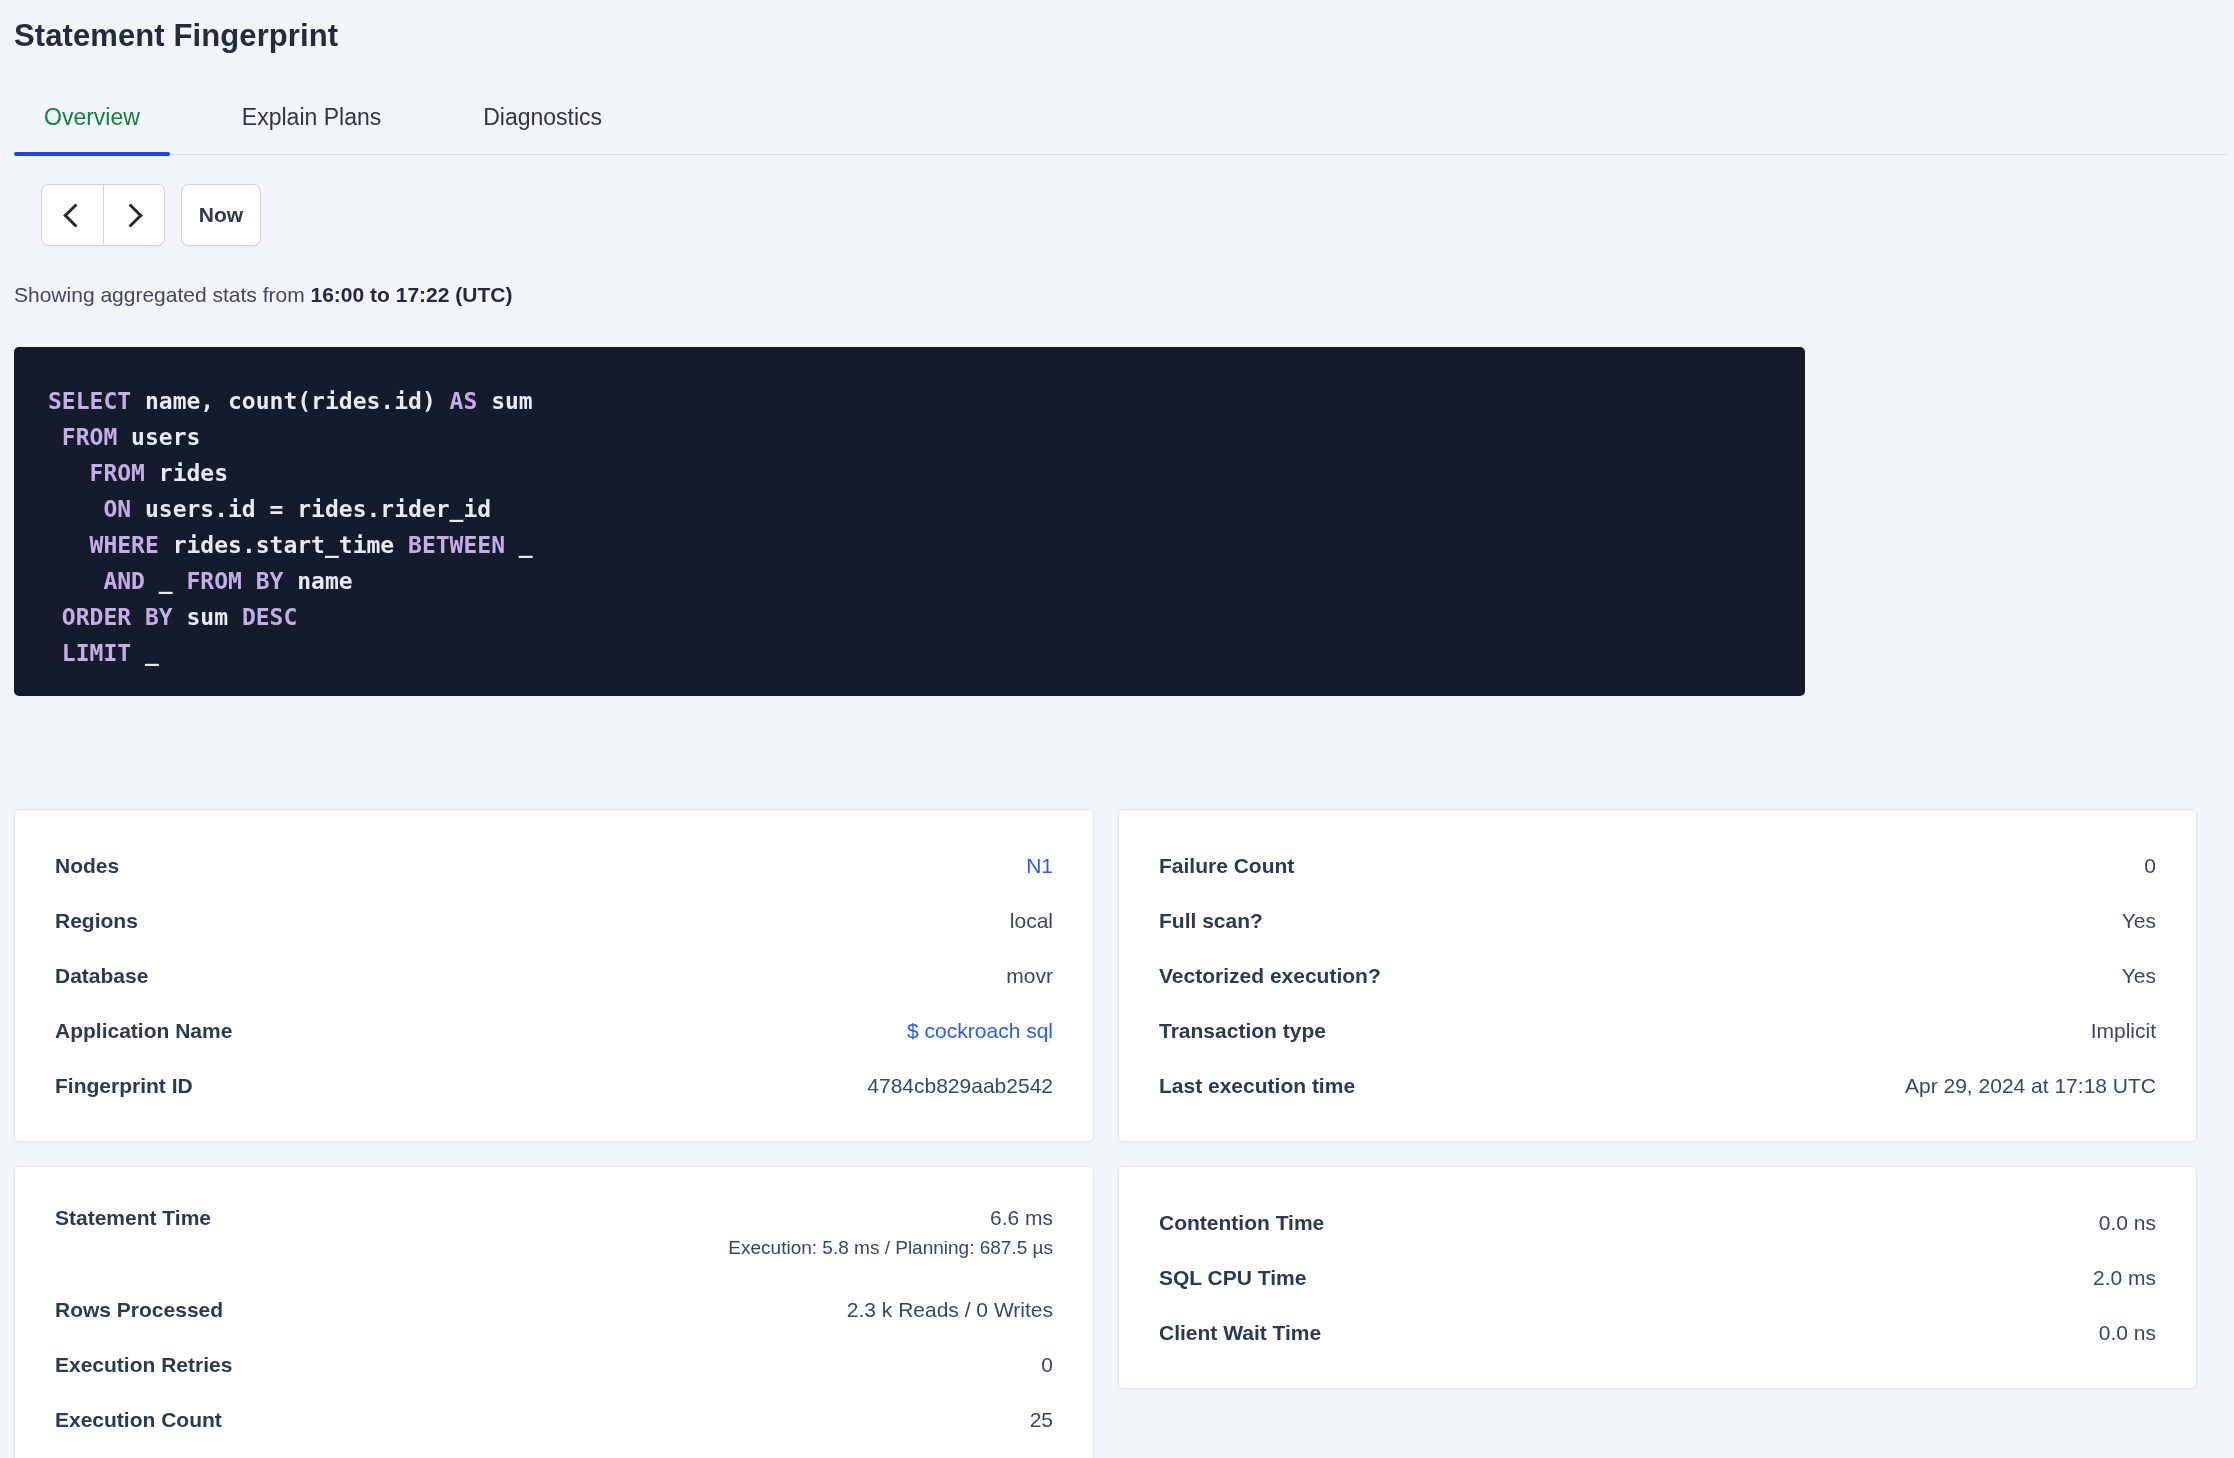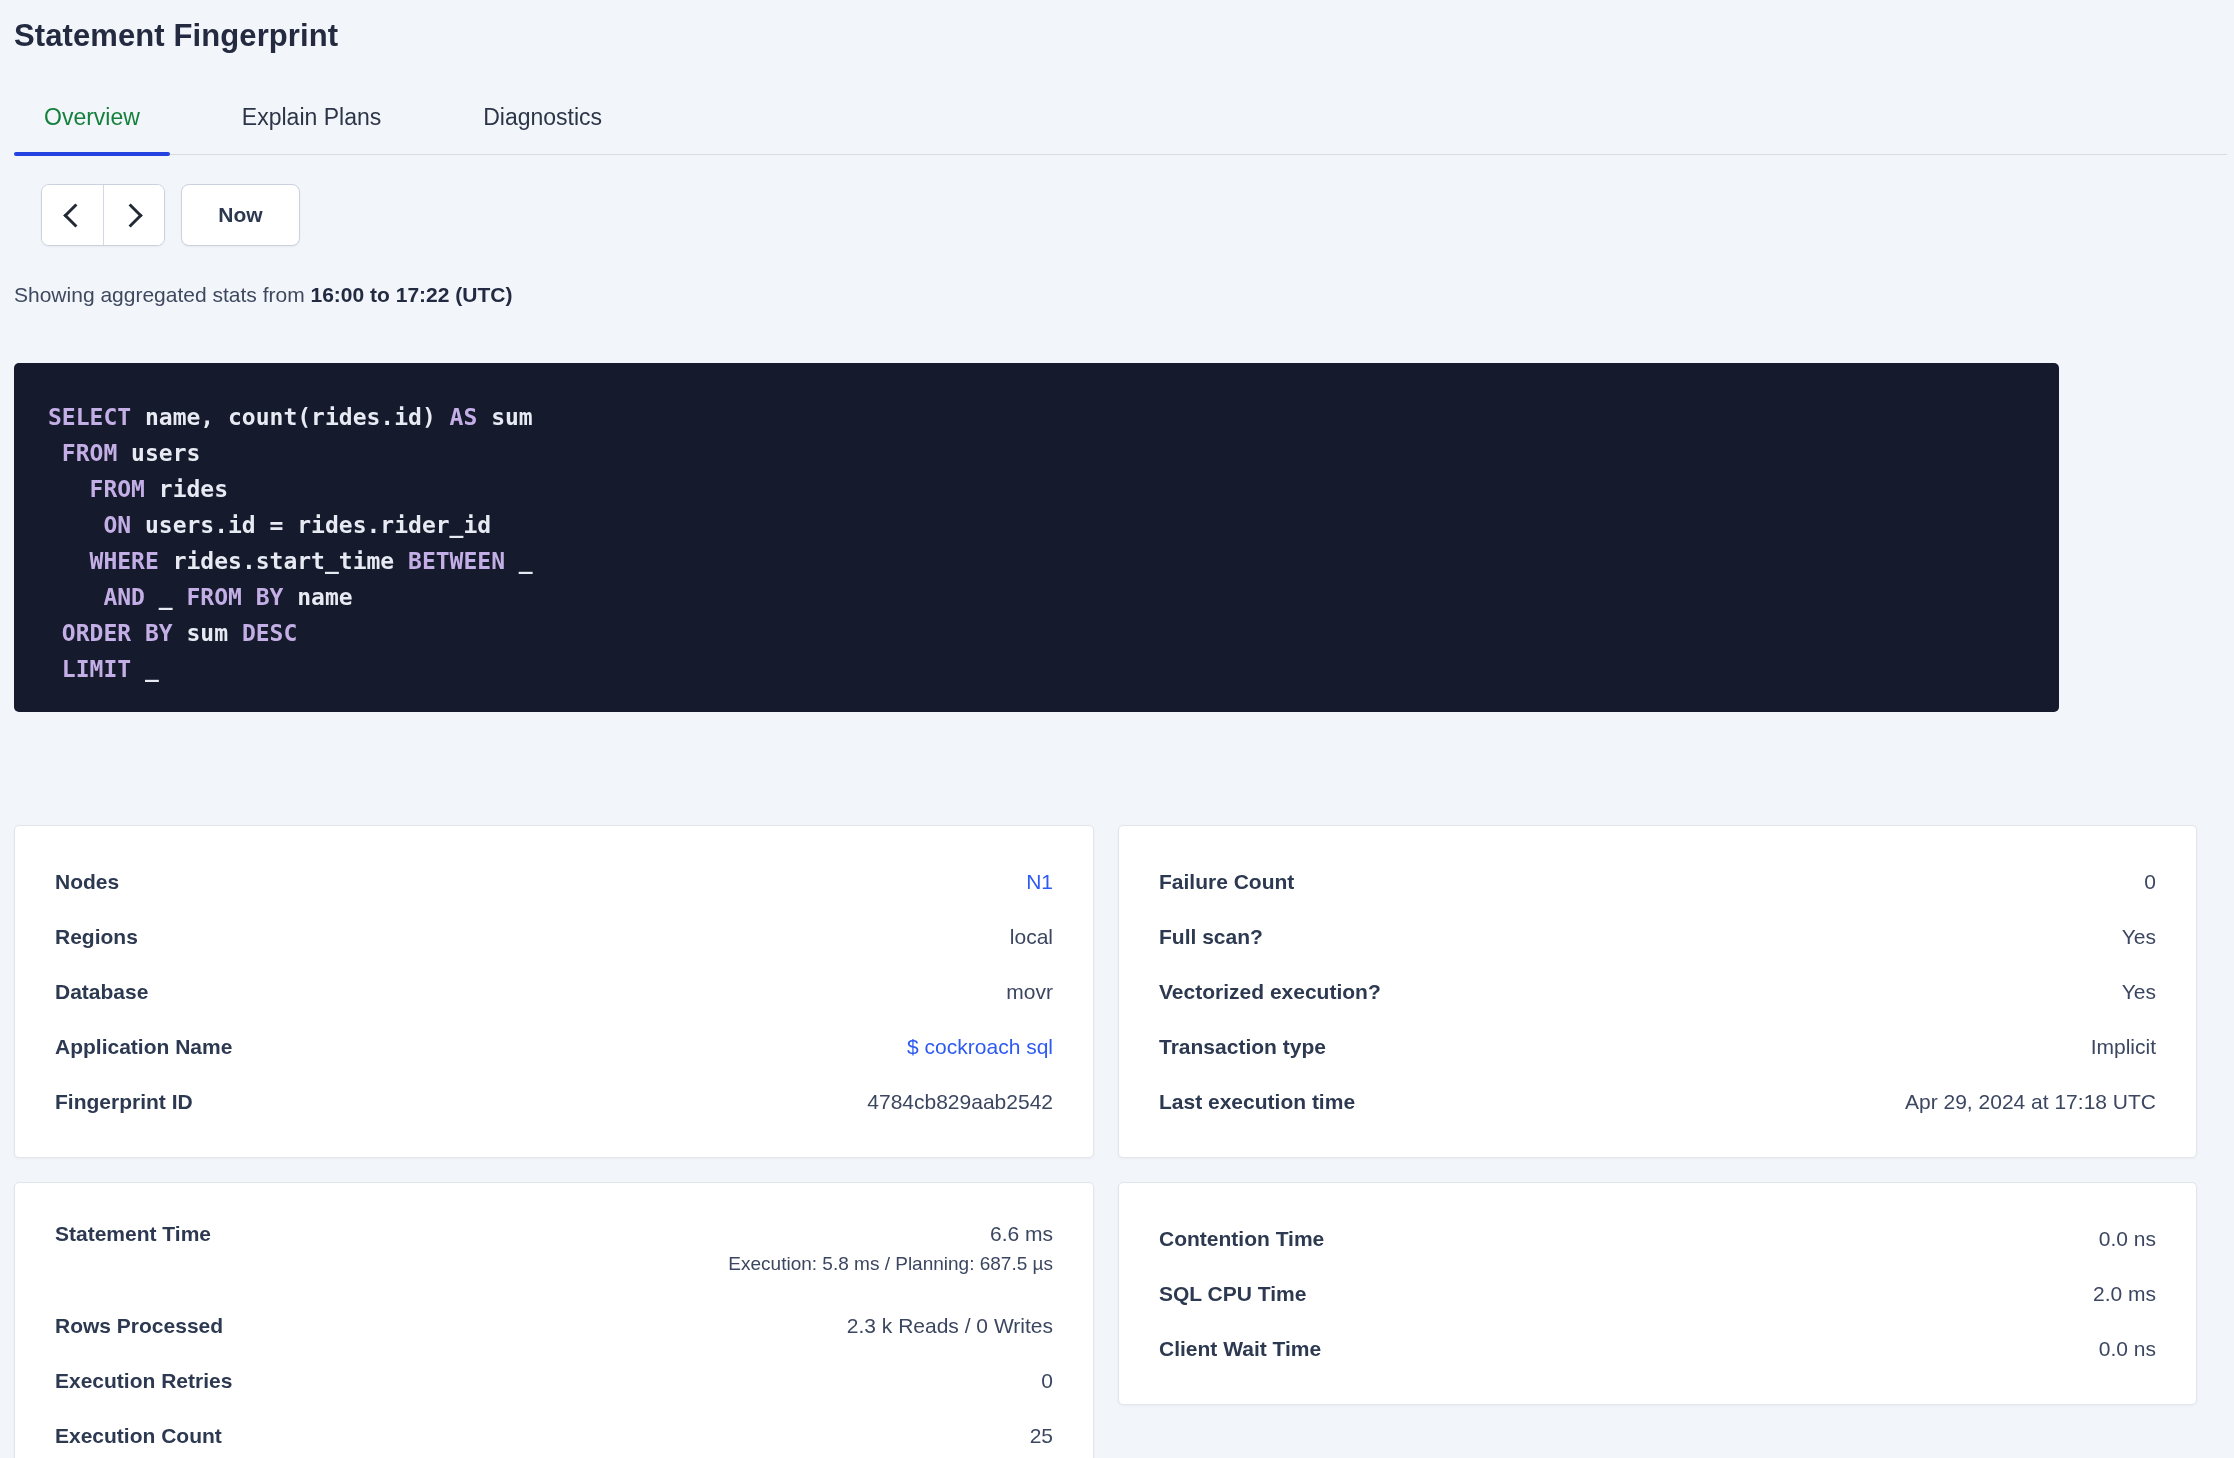--- a/index.html
+++ b/index.html
@@ -108,21 +108,21 @@
     justify-content: center;
     background: #ffffff;
     border: none;
     cursor: pointer;
   }
   .pager-btn:first-child { border-right: 1px solid #d4d8e2; }
   .chev-left  { transform: rotate(135deg) translate(-2px,-2px); }
   .chev-right { transform: rotate(-45deg) translate(-2px,-2px); }
   .now-btn {
     margin-left: 16px;
-    width: 119px;
+    width: 80px;
     height: 62px;
     background: #ffffff;
     border: 1px solid #ccd1de;
     border-radius: 8px;
     font-family: "Liberation Sans", sans-serif;
     font-size: 21px;
     font-weight: 600;
     color: #2c3850;
     cursor: pointer;
     box-shadow: 0 1px 2px rgba(20,30,60,0.05);
@@ -131,22 +131,22 @@
   
   .stats-line {
     margin-top: 37px;
     font-size: 21px;
     color: #3e4960;
   }
   .stats-line strong { color: #232b42; font-weight: 700; }
 
   
   .sql {
-    margin-top: 56px;
-    width: 2045px;
+    margin-top: 40px;
+    width: 1791px;
     height: 349px;
     background: #151b2d;
     border-radius: 5px;
     padding: 36px 34px;
     font-family: "DejaVu Sans Mono", monospace;
     font-size: 23px;
     font-weight: 600;
     line-height: 36px;
   }
   .sql-line { white-space: pre; }

